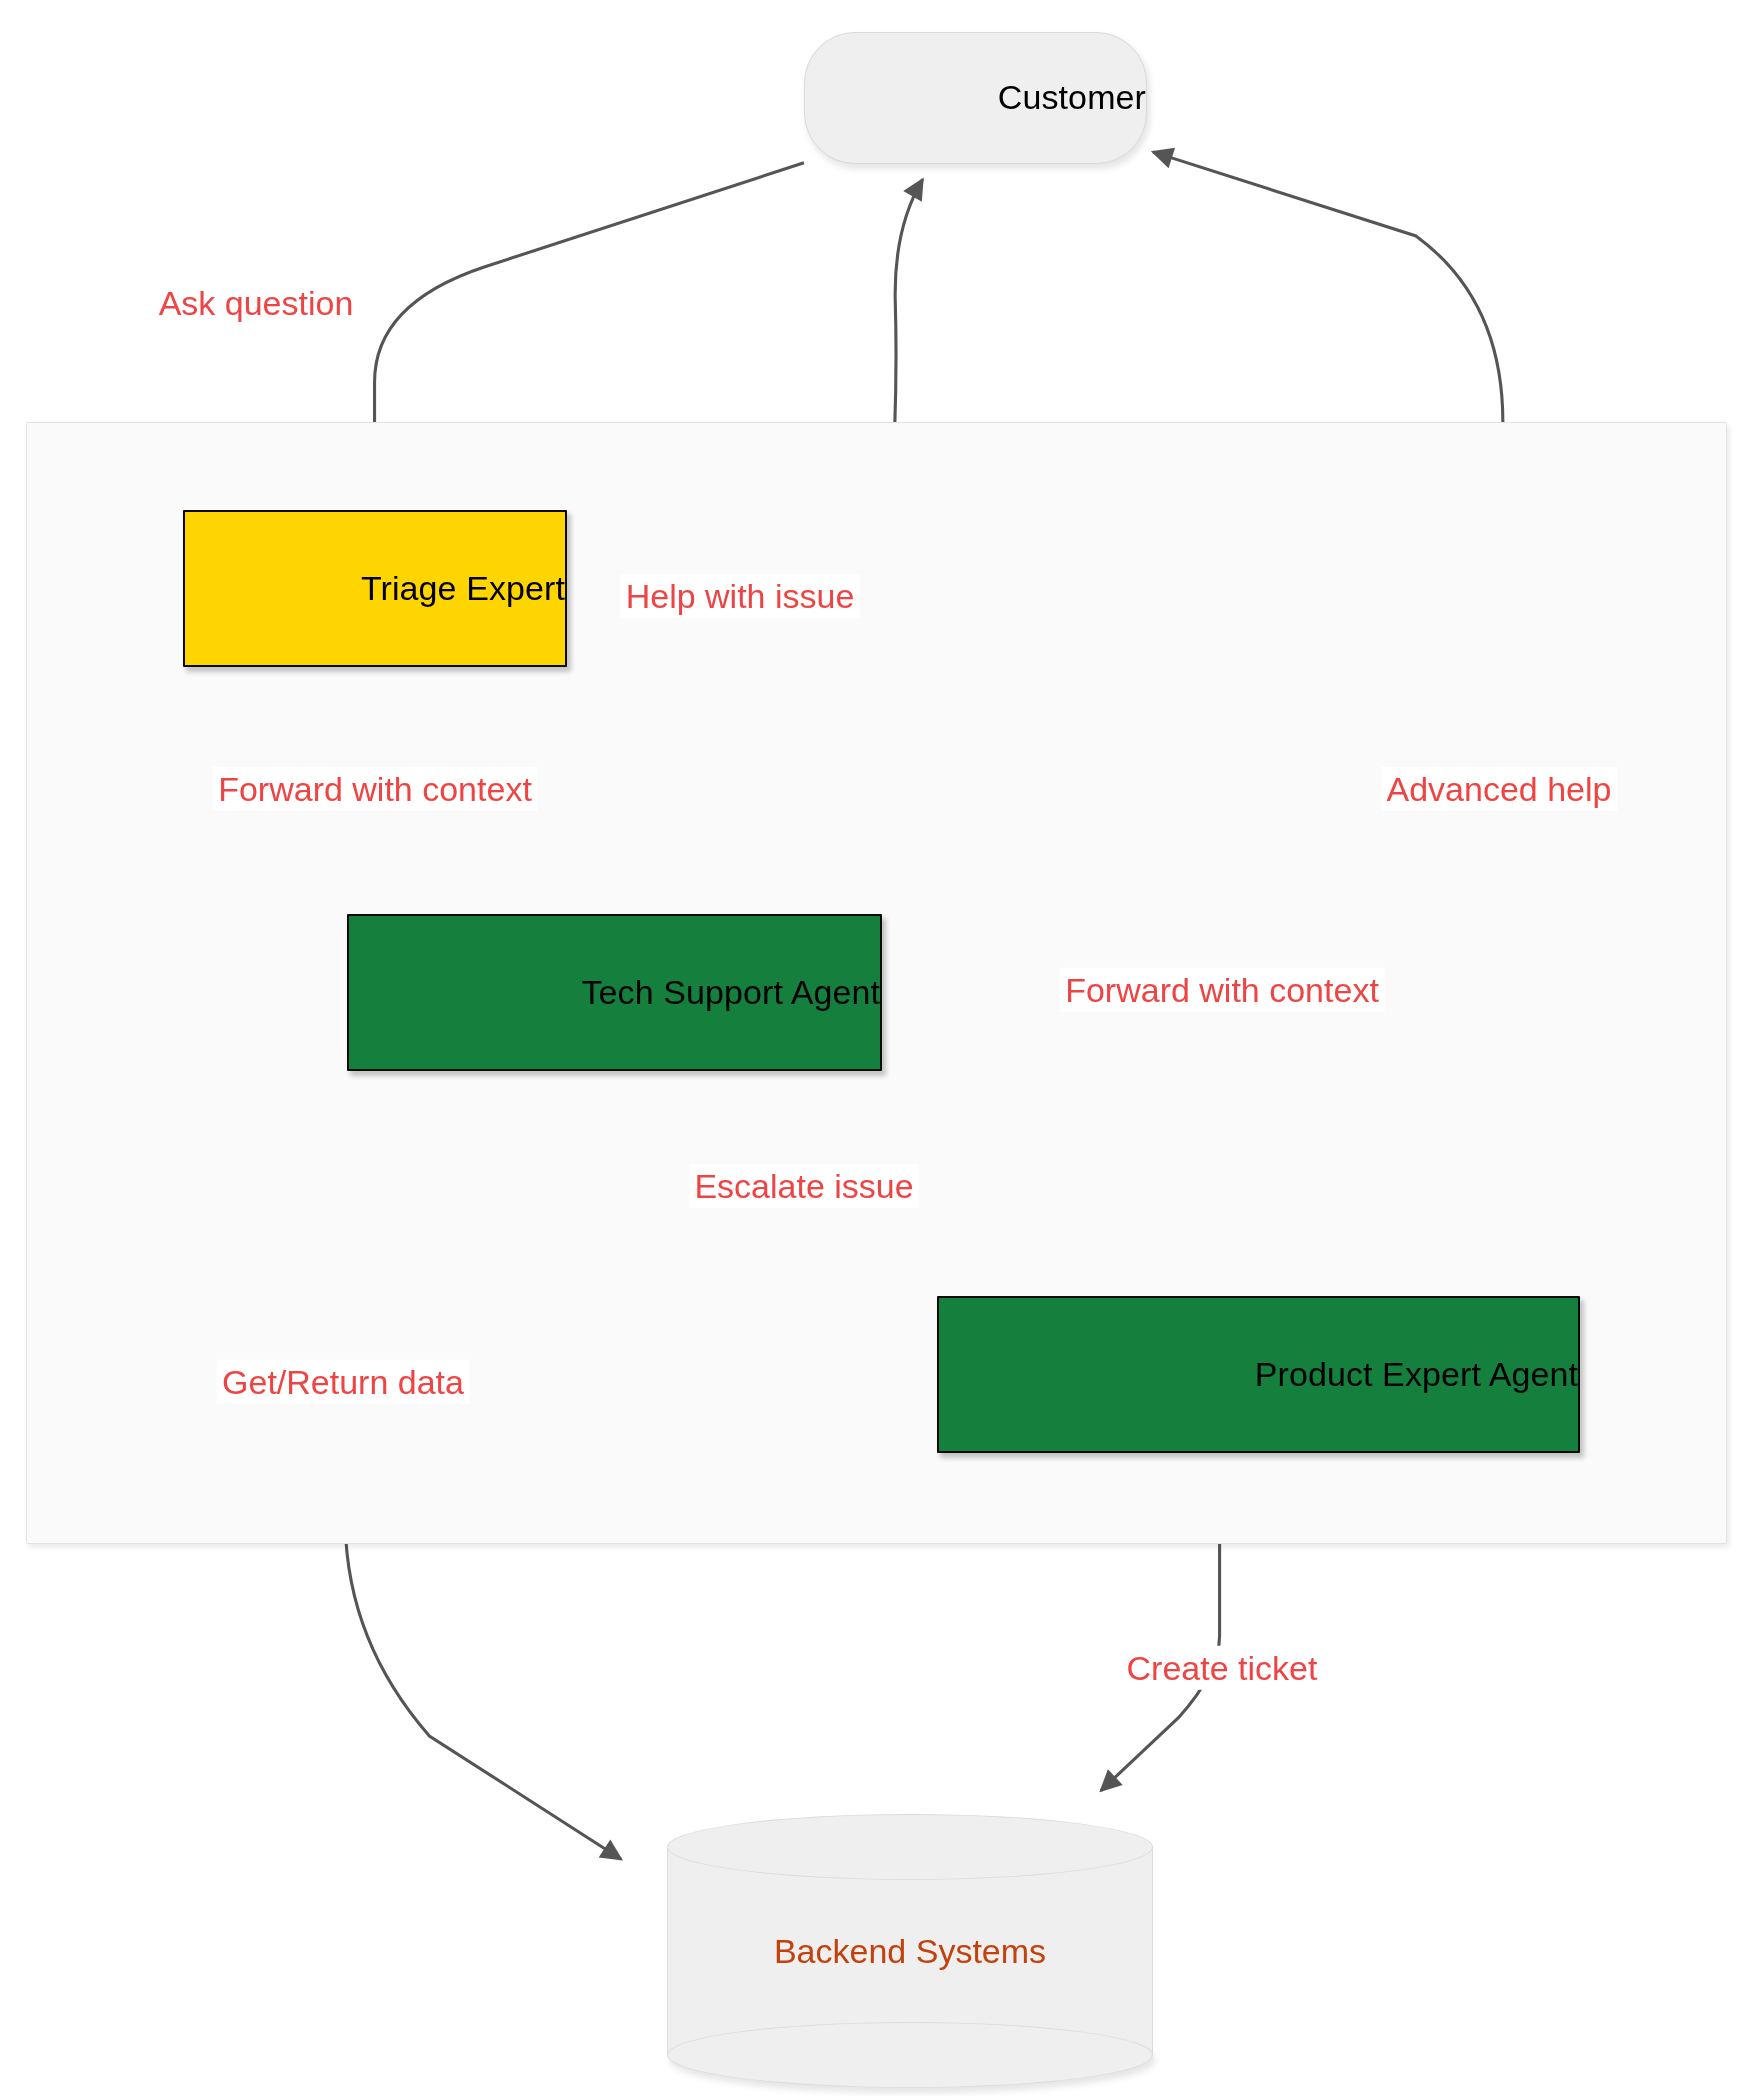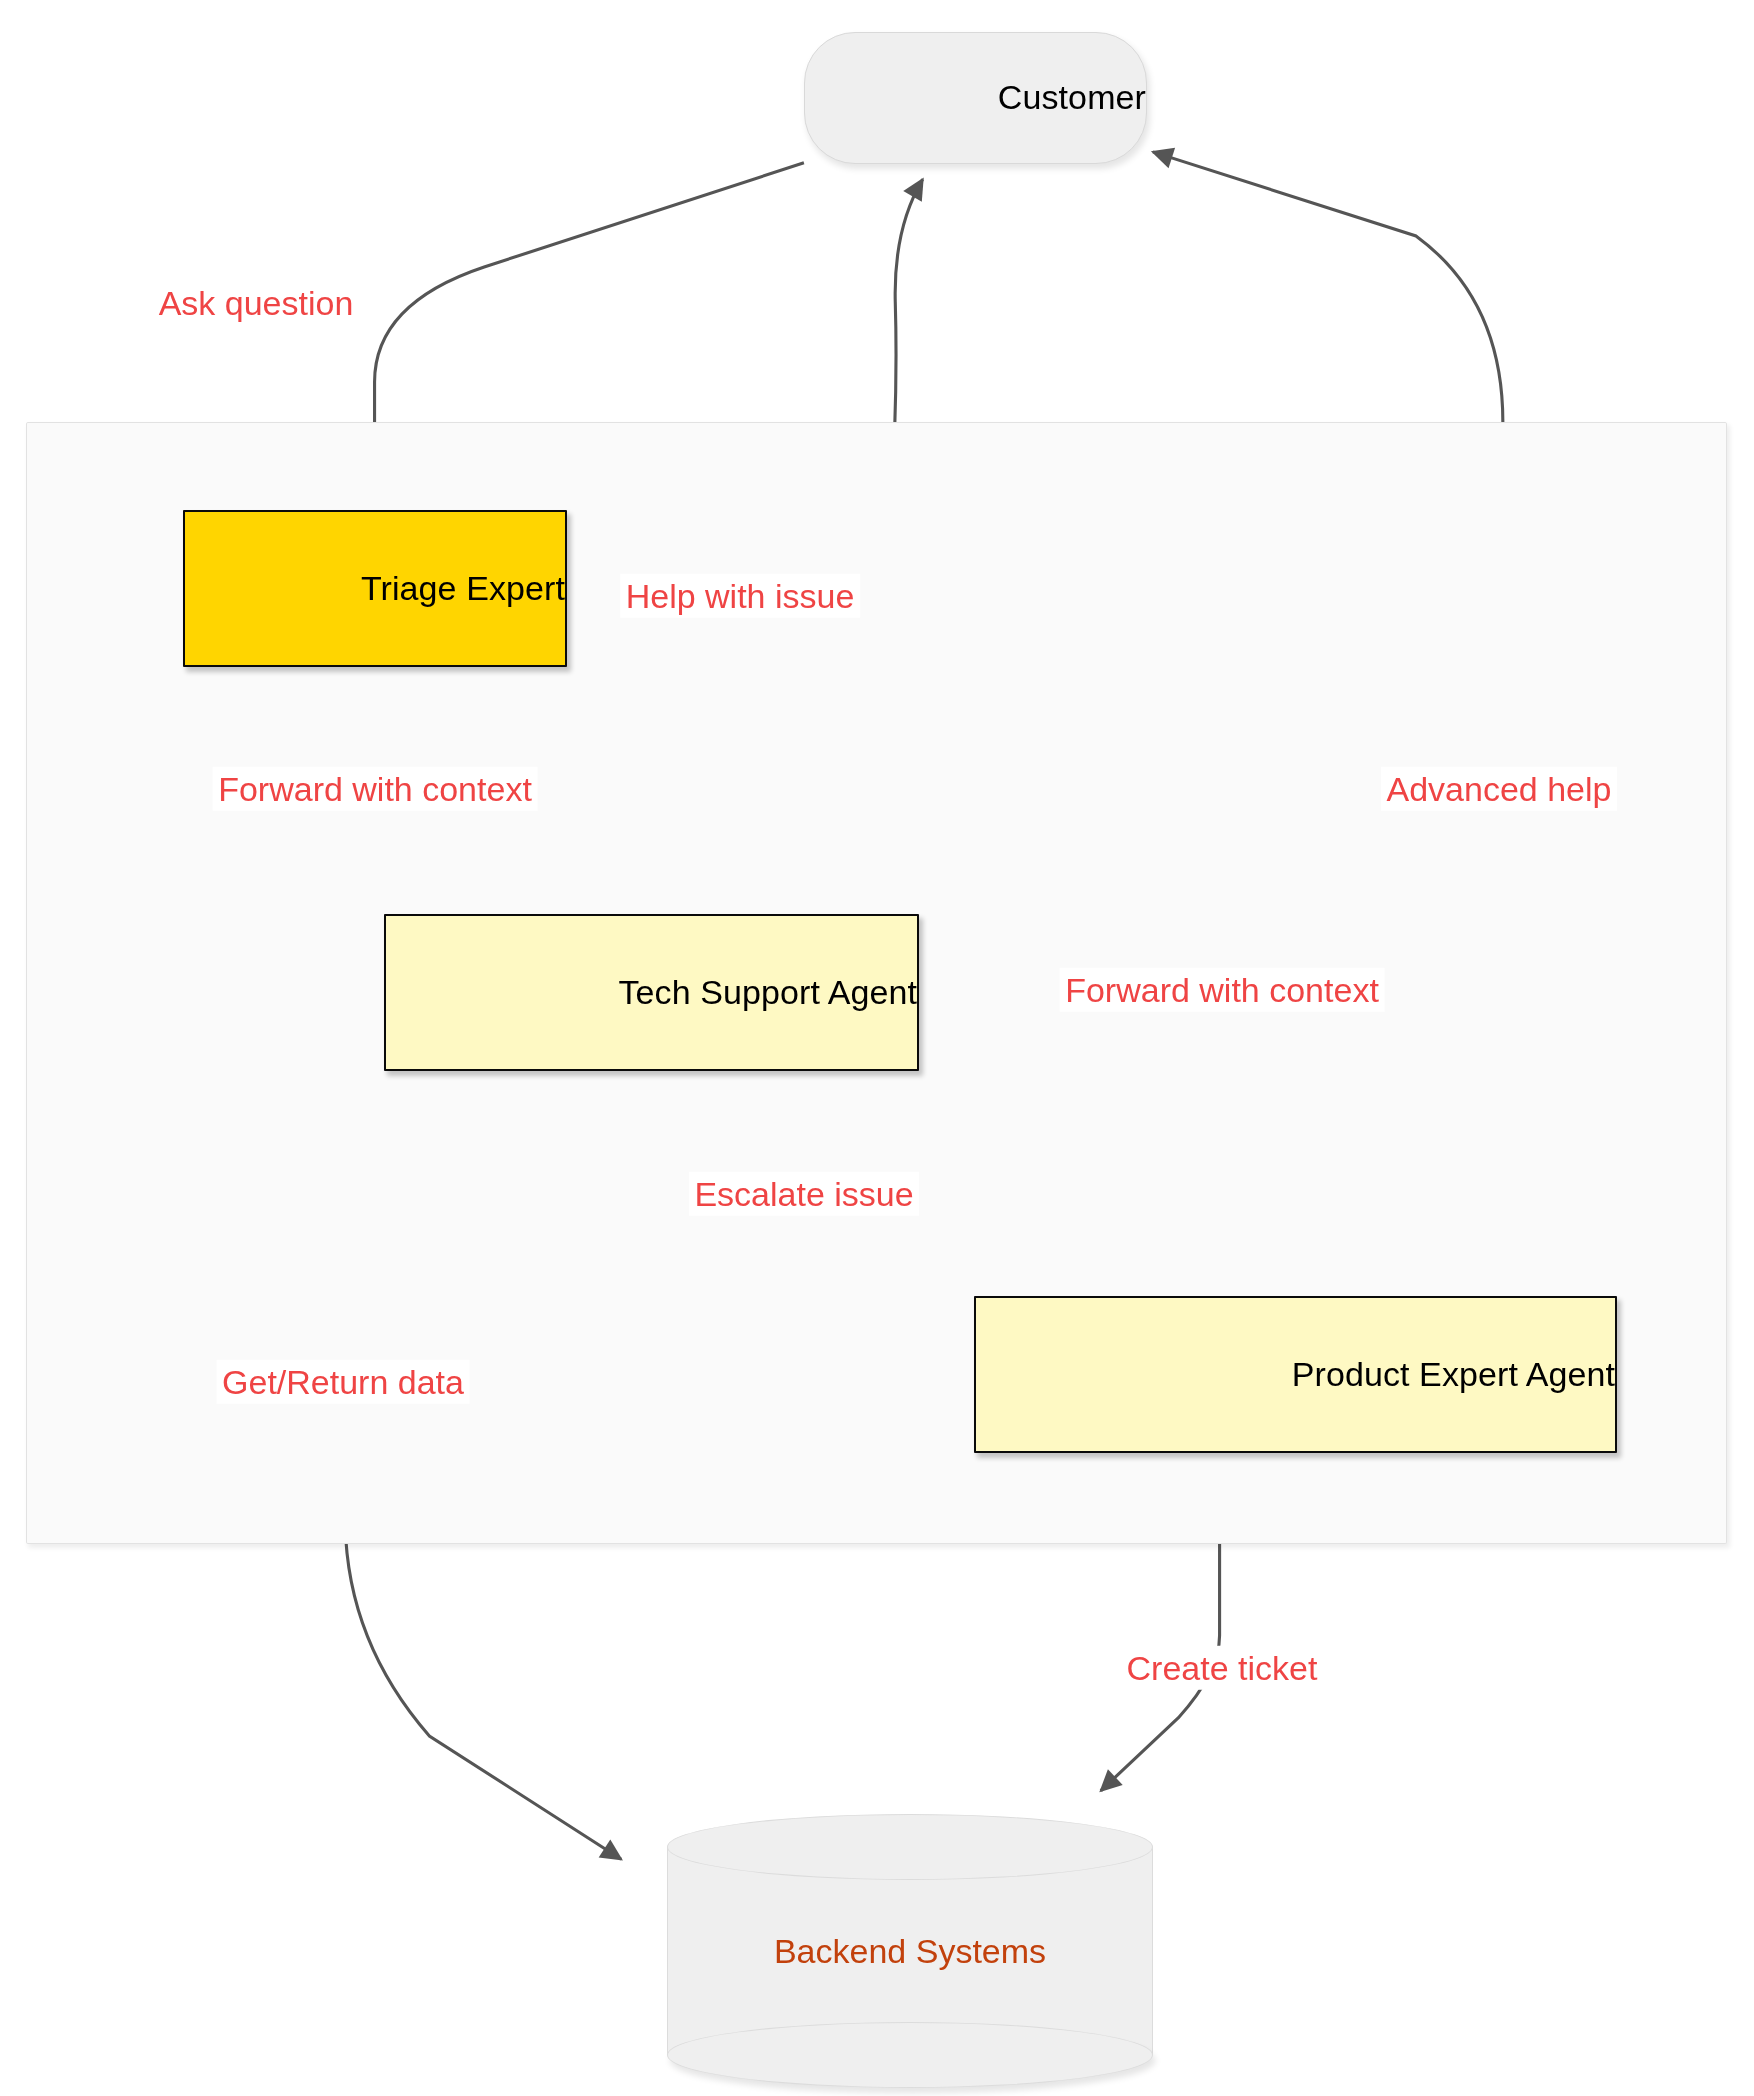--- a/index.html
+++ b/index.html
@@ -19,21 +19,21 @@
             box-shadow:2.7px 3.7px 5.5px rgba(0,0,0,.07);}
 
   
   .stadium{background:#efefef;border:1.4px solid #d9d9d9;border-radius:51px;
            box-shadow:2.7px 4.6px 6.4px rgba(0,0,0,.10);}
 
   
   .rect{border:2.7px solid #0a0a0a;border-radius:0.9px;
         box-shadow:3.7px 4.6px 5.5px rgba(0,0,0,.22);}
   .rect.primary{background:#ffd500;}
-  .rect.secondary{background:#fef9c3;margin-left:37px;}
+  .rect.secondary{background:#15803d;}
 
   
   .cylinder{position:absolute;}
   .cyl-body{position:absolute;left:0;right:0;top:33px;bottom:33px;
             background:#efefef;border-left:1.4px solid #dcdcdc;
             border-right:1.4px solid #dcdcdc;}
   .cyl-top{position:absolute;left:0;right:0;top:0;height:66px;
            background:#efefef;border:1.4px solid #dcdcdc;border-radius:50%;
            box-sizing:border-box;}
   .cyl-bottom{position:absolute;left:0;right:0;bottom:0;height:66px;
@@ -107,20 +107,20 @@
   <div class="edge-label" style="left:256px;top:303px;">Ask question</div>
 
   <div class="edge-label" style="left:740px;top:596px;">Help with issue</div>
 
   <div class="edge-label" style="left:375px;top:789px;">Forward with context</div>
 
   <div class="edge-label" style="left:1222px;top:990px;">Forward with context</div>
 
   <div class="edge-label" style="left:1499px;top:789px;">Advanced help</div>
 
-  <div class="edge-label" style="left:804px;top:1186px;margin-top:8px;">Escalate issue</div>
+  <div class="edge-label" style="left:804px;top:1186px;">Escalate issue</div>
 
   <div class="edge-label" style="left:343px;top:1382px;">Get/Return data</div>
 
   <div class="edge-label" style="left:1222px;top:1668px;">Create ticket</div>
 
 </div>
 
 
 </body></html>

